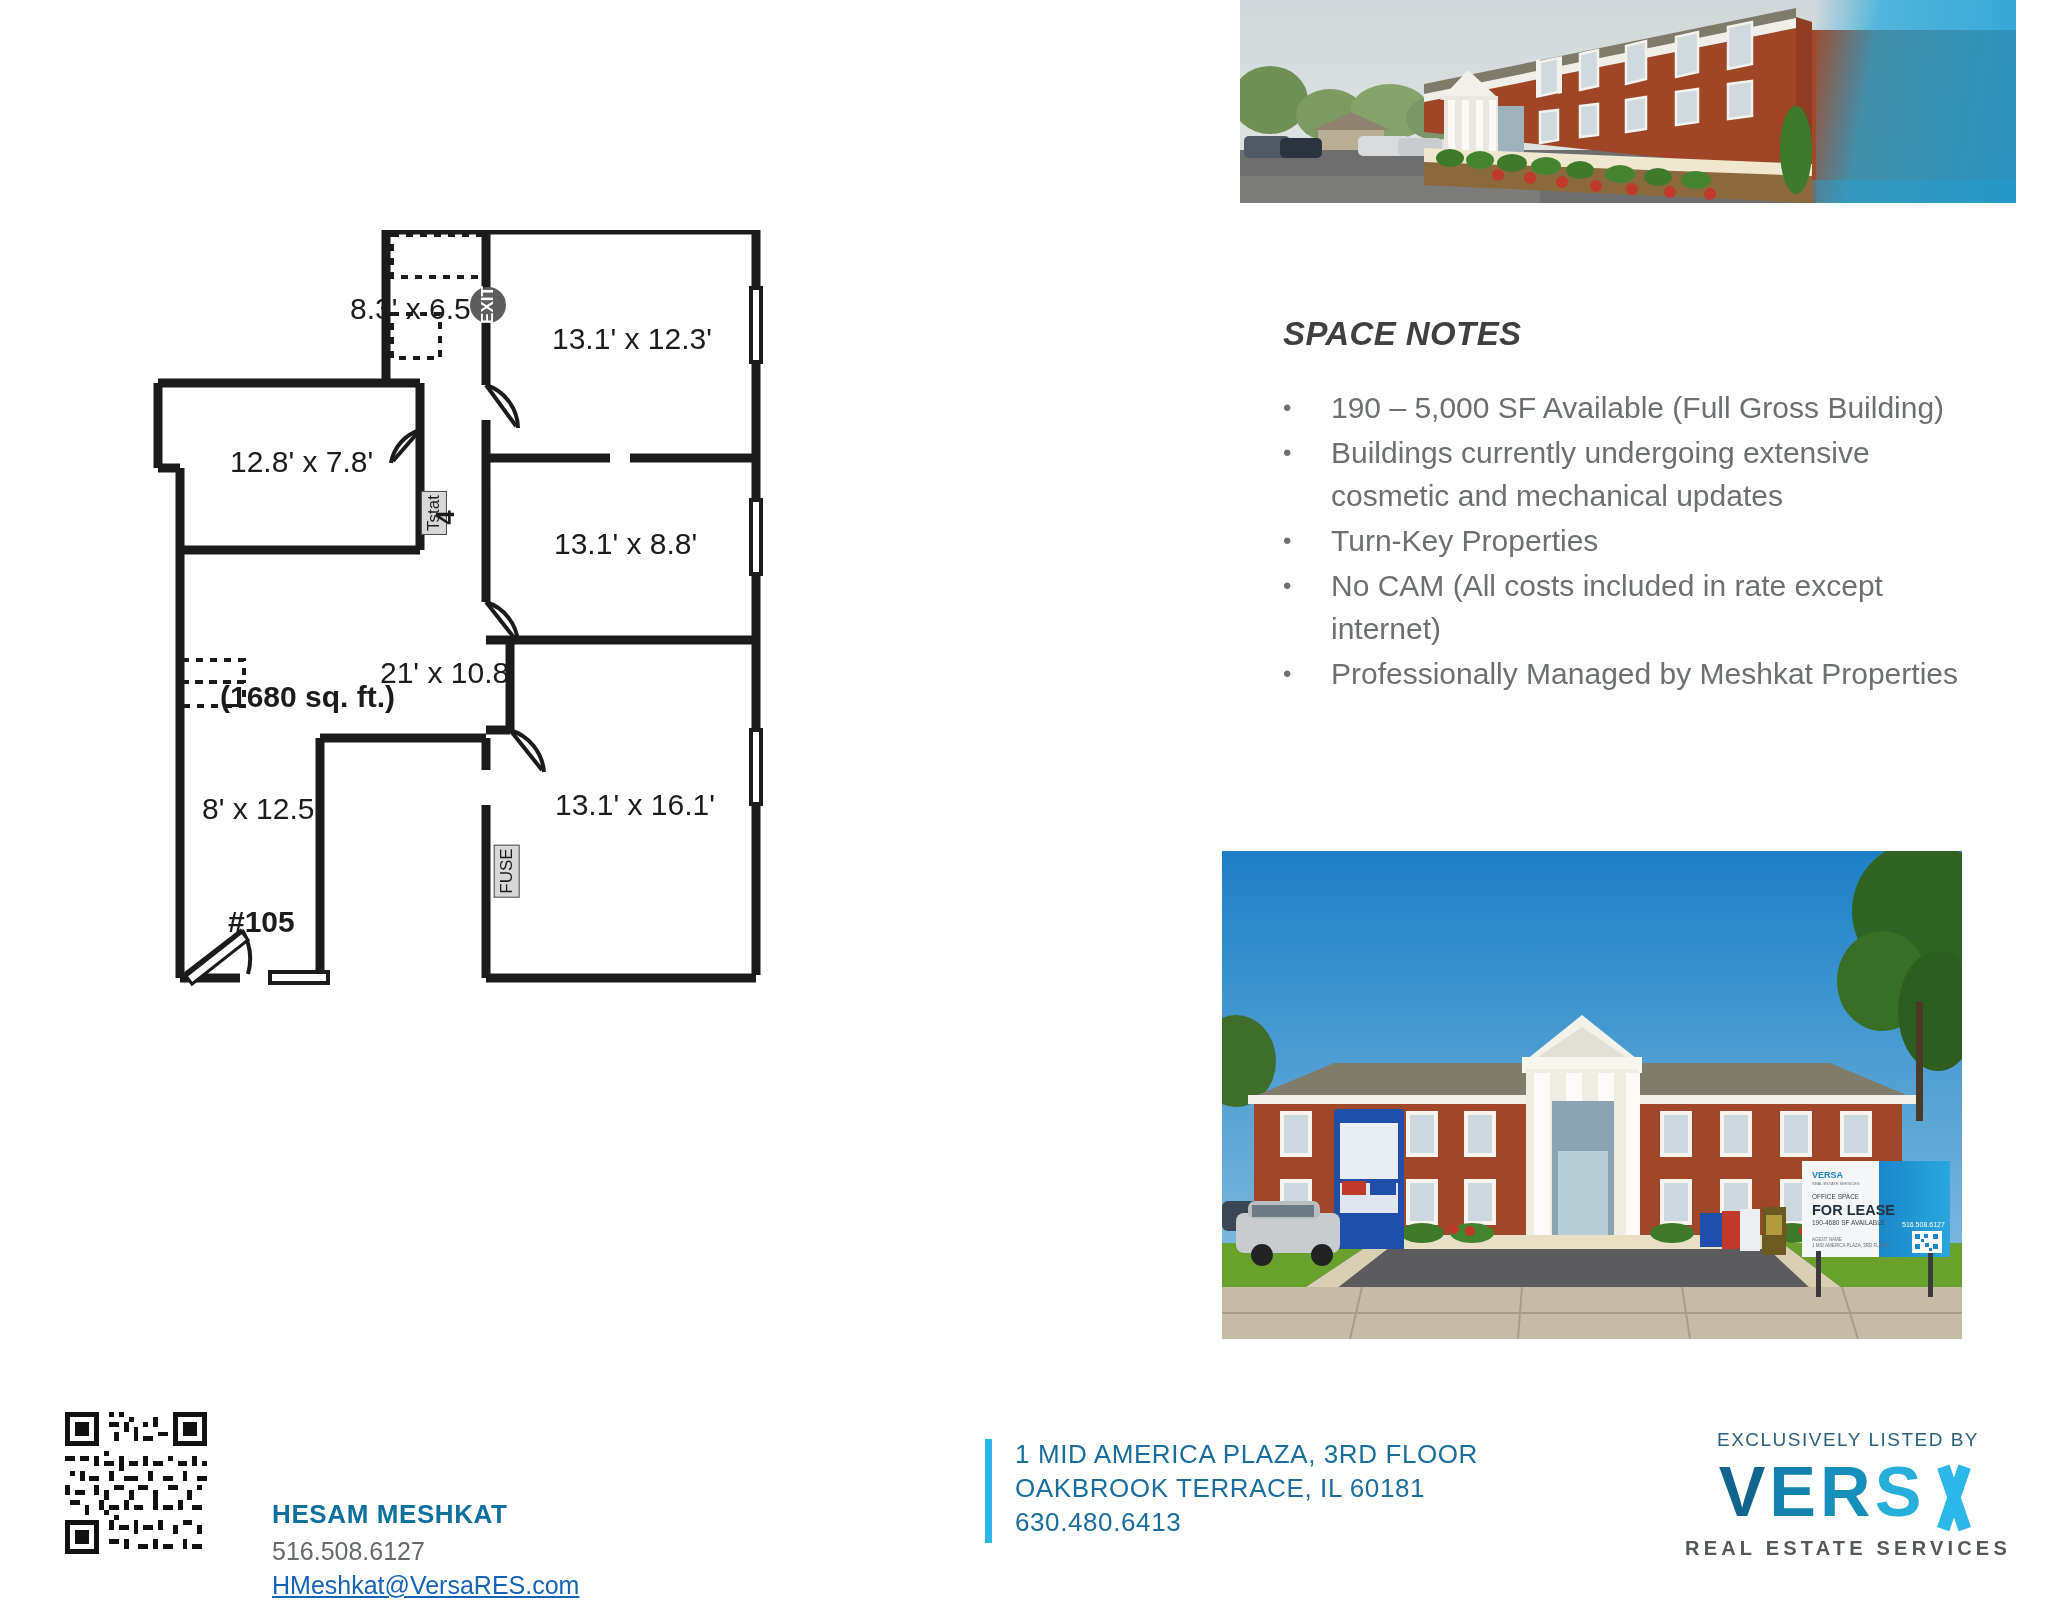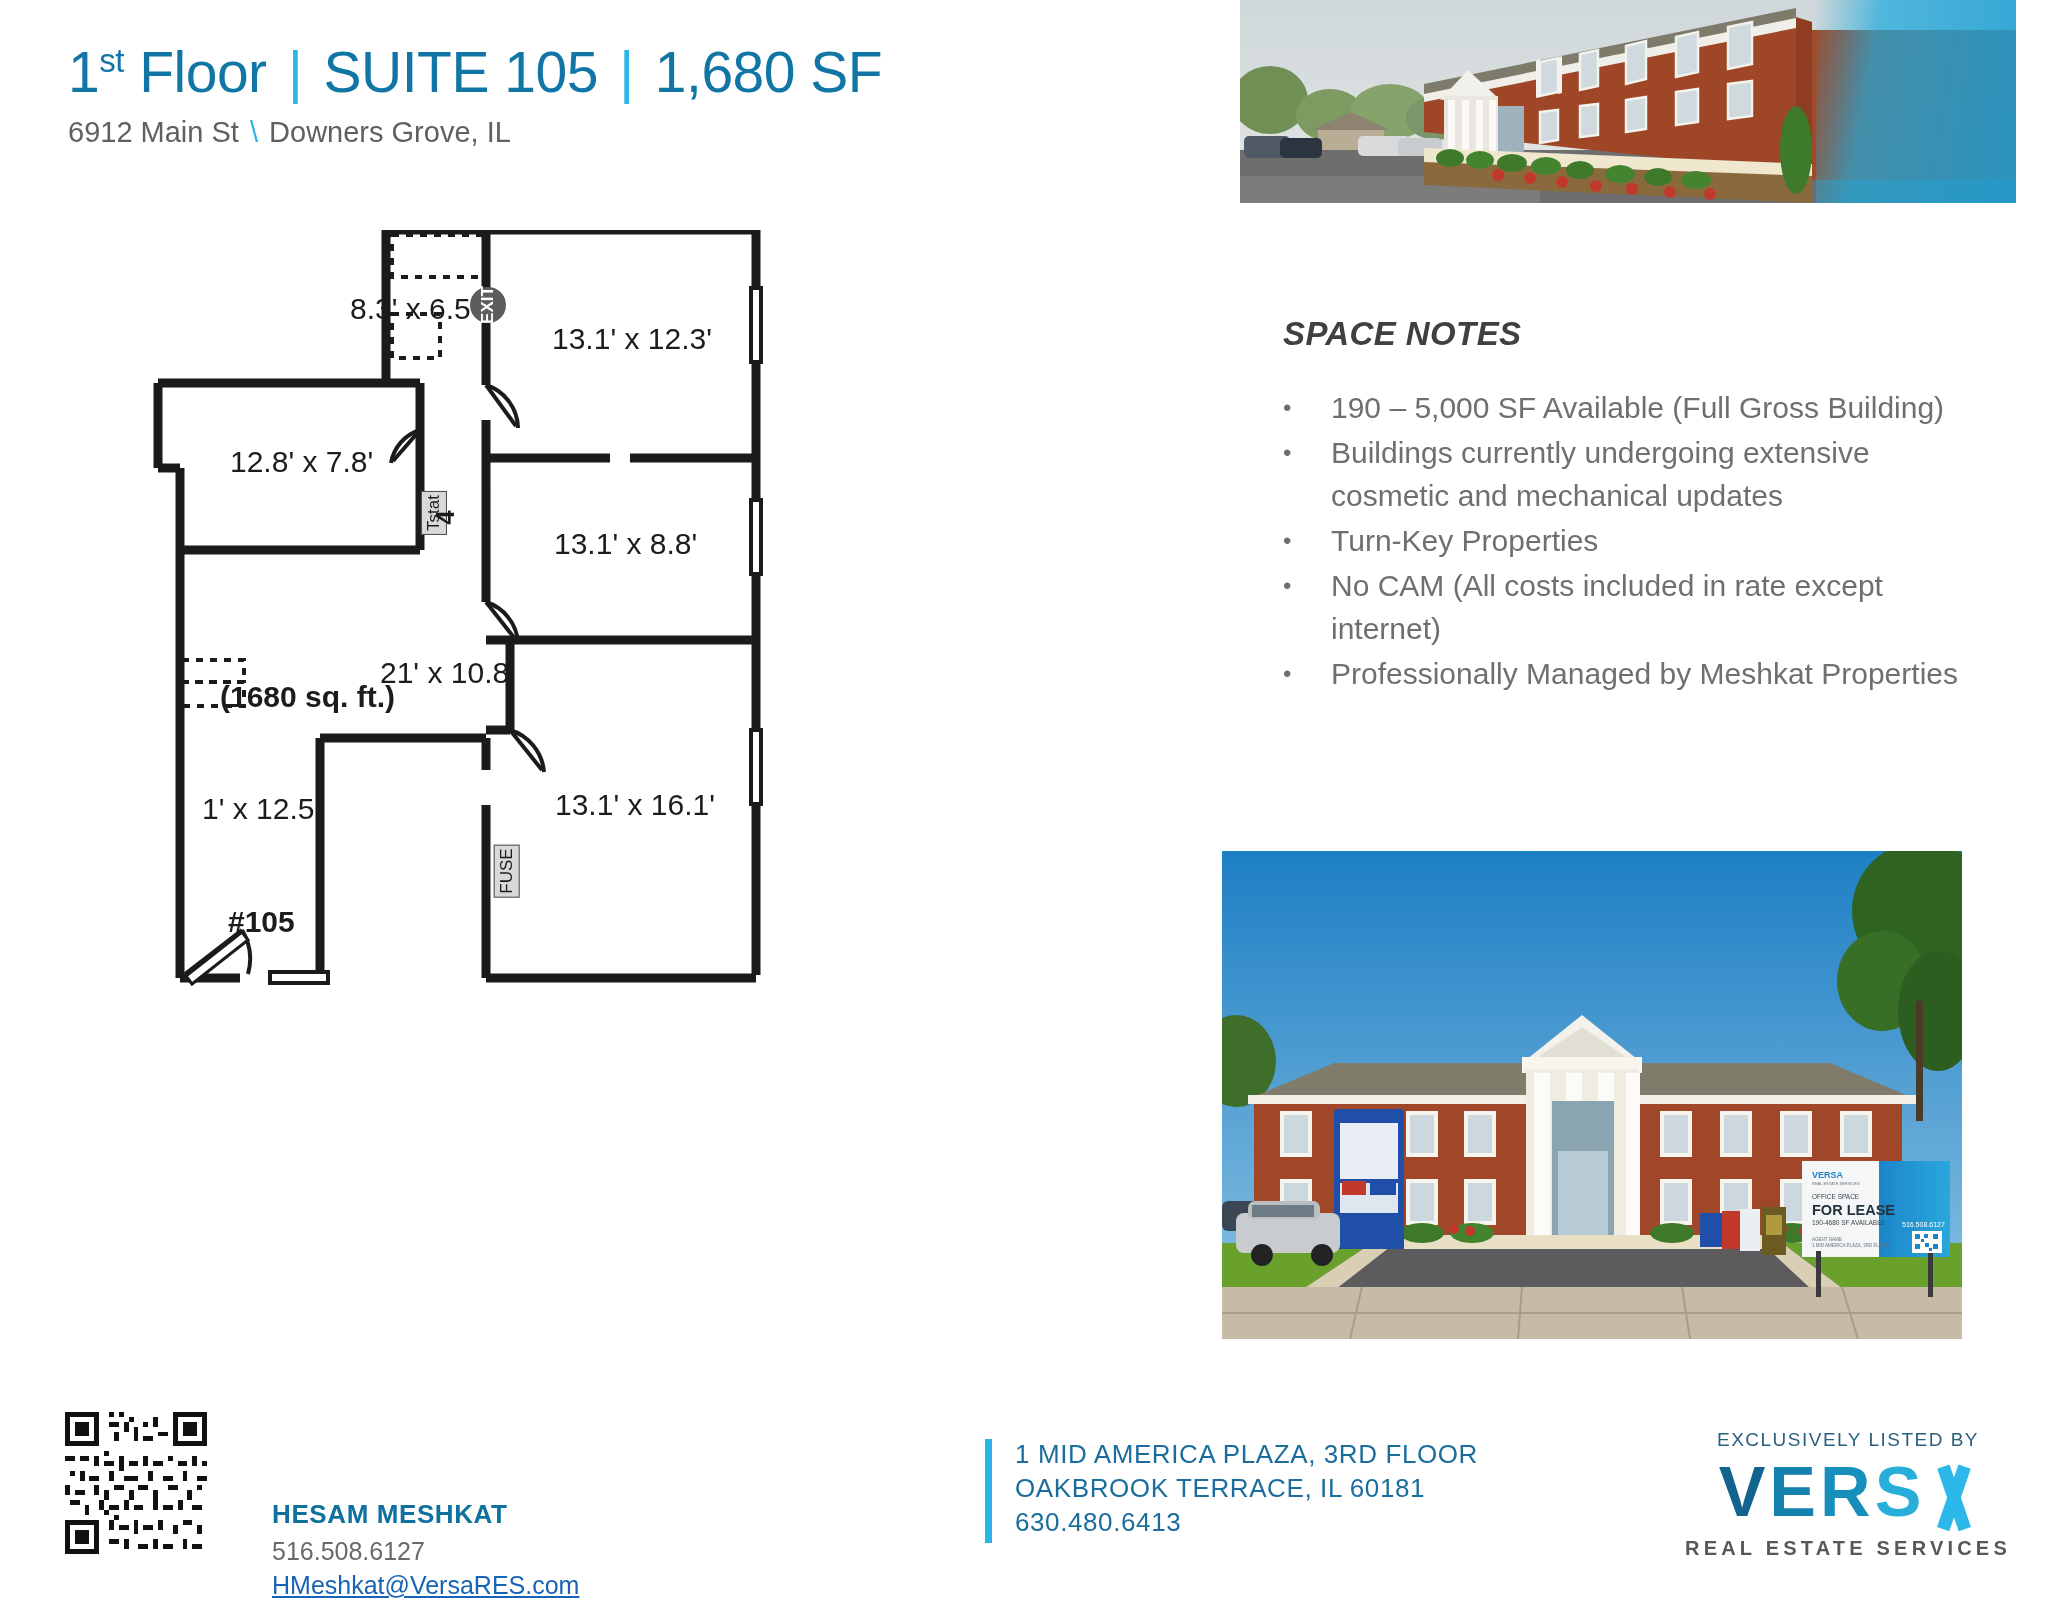--- a/index.html
+++ b/index.html
@@ -114,24 +114,20 @@
   .chev i.r { right: 6px; transform: rotate(-19deg); transform-origin: bottom right; }
   #logo-tag {
     margin-top: 10px; font-size: 20px; color: #56595c; letter-spacing: 4.2px; font-weight: bold;
   }
 </style>
 </head>
 <body>
 
 <div id="page">
 
-  <div id="header-block">
-    <div id="title-line"><span>1</span><span class="sup">st</span><span> Floor </span><span class="pipe">|</span><span> SUITE 105 </span><span class="pipe">|</span><span> 1,680 SF</span></div>
-    <div id="subtitle-line"><span>6912 Main St </span><span class="slash">\</span><span> Downers Grove, IL</span></div>
-  </div>
 
   <div class="photo" id="photo-top">
     <svg width="776" height="203" viewBox="0 0 776 203">
       <defs>
         <linearGradient id="skyg1" x1="0" y1="0" x2="0" y2="1">
           <stop offset="0" stop-color="#cfd7da"></stop>
             <stop offset="1" stop-color="#e4e7e4"></stop>
         </linearGradient>
       </defs>
       <rect x="0" y="0" width="776" height="203" fill="url(#skyg1)"></rect>
@@ -325,21 +321,21 @@
         <rect x="120" y="742" width="58" height="11"></rect>
       </g>
     </svg>
 
     <div class="dimlabel" style="left:200px; top:62px;">8.3' x 6.5'</div>
     <div class="dimlabel" style="left:402px; top:92px;">13.1' x 12.3'</div>
     <div class="dimlabel" style="left:80px; top:215px;">12.8' x 7.8'</div>
     <div class="dimlabel" style="left:404px; top:297px;">13.1' x 8.8'</div>
     <div class="dimlabel" style="left:230px; top:418px;margin-top:8px;">21' x 10.8'</div>
     <div class="dimlabel bold" style="left:70px; top:450px;">(1680 sq. ft.)</div>
-    <div class="dimlabel" style="left:52px; top:562px;">1' x 12.5'</div>
+    <div class="dimlabel" style="left:52px; top:562px;">8' x 12.5'</div>
     <div class="dimlabel" style="left:405px; top:558px;">13.1' x 16.1'</div>
     <div class="dimlabel bold" style="left:78px; top:675px;">#105</div>
 
     <div class="exit-badge" style="left:320px; top:57px;">EXIT</div>
     <div class="vlabel" style="left:262px; top:270px;">Tstat</div>
     <div class="rotnum" style="left:288px; top:272px;">4</div>
     <div class="vlabel" style="left:330px; top:628px;">FUSE</div>
   </div>
 
   <div class="photo" id="photo-bottom">

